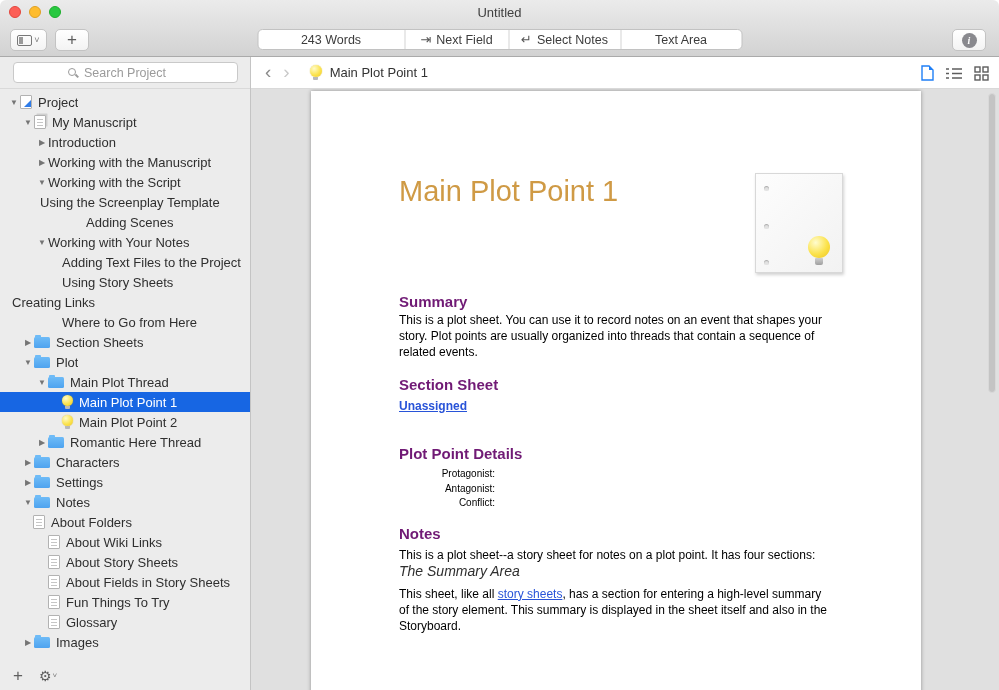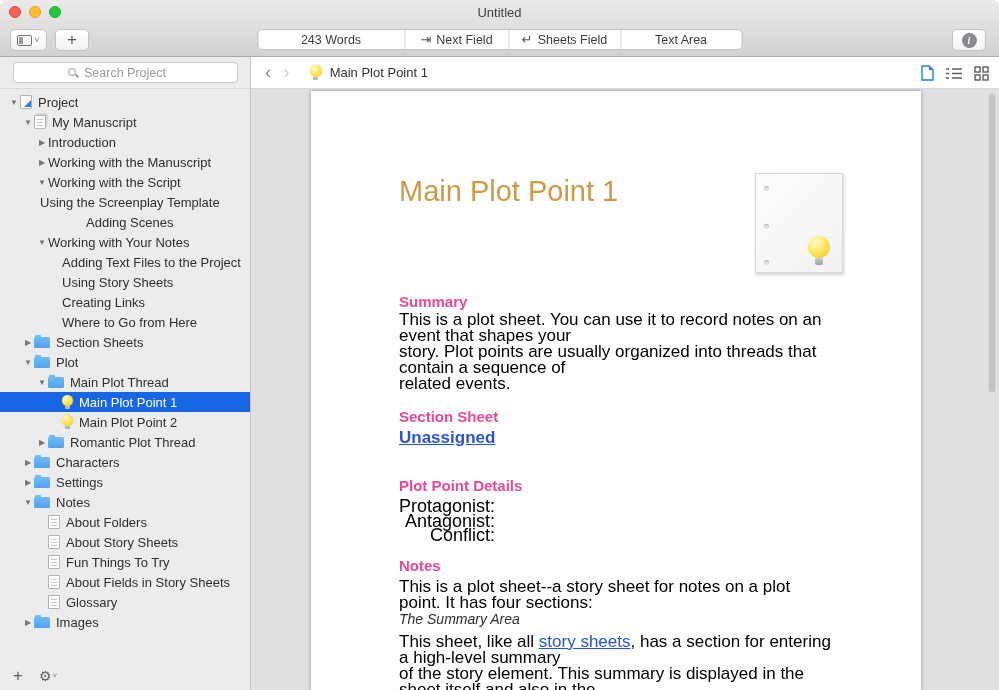--- a/index.html
+++ b/index.html
@@ -84,28 +84,28 @@
   .viewport { flex:1; background:#e0e0e0; position:relative; overflow:hidden; }
   .page { position:absolute; left:60px; top:2px; width:610px; height:700px; background:#fff; box-shadow:0 0 4px rgba(0,0,0,.35); padding:84px 88px 0 88px; }
 
   .doc-title { font-size:29px; font-weight:normal; letter-spacing:0; }
   .note-card { position:absolute; top:82px; right:78px; width:88px; height:100px; background:linear-gradient(135deg,#fdfdfd,#f2f2f2); border:1px solid #d8d8d8; box-shadow:1px 2px 3px rgba(0,0,0,.18); }
   .hole { position:absolute; left:8px; width:5px; height:5px; border-radius:50%; background:#e2e2e2; box-shadow:inset 0 1px 1px rgba(0,0,0,.25); }
   .hole.h1 { top:12px; } .hole.h2 { top:50px; } .hole.h3 { top:86px; }
   .card-bulb { position:absolute; right:12px; bottom:14px; width:22px; height:22px; border-radius:50%; background:radial-gradient(circle at 35% 30%, #fffccf, #fbe24b 55%, #edc41d); }
   .card-bulb::after { content:""; position:absolute; left:7px; bottom:-7px; width:8px; height:7px; background:linear-gradient(#cfcfcf,#9f9f9f); border-radius:1px 1px 2px 2px; }
 
-  .doc h2 { font-size:15px; font-weight:bold; color:#ec4899; }
-  .doc p { font-size:17px; line-height:16px; color:#000; white-space:pre-line; }
+  .doc h2 { font-size:15px; font-weight:bold; color:#701a75; }
+  .doc p { font-size:12px; line-height:16px; color:#000; white-space:pre-line; }
   .h-summary { margin-top:85px; }
   .p-summary { margin-top:2px; }
   .h-sheet { margin-top:16px; }
   .p-link { margin-top:5px;font-weight:bold; }
   .h-details { margin-top:31px; }
-  .details { margin-top:5px; width:96px; text-align:right; font-size:18px; line-height:14.5px; color:#000; }
+  .details { margin-top:5px; width:96px; text-align:right; font-size:10px; line-height:14.5px; color:#000; }
   .h-notes { margin-top:14px; }
   .p-intro { margin-top:5px; }
   .h-italic { margin-top:0; font-size:14px; font-weight:normal; font-style:italic; }
   .p-area { margin-top:7px; }
   a.doclink { text-decoration:underline; }
 
   .scroll-thumb { position:absolute; right:3px; top:4px; width:8px; height:300px; border-radius:4px; background:#c4c4c4; border:1px solid #d9d9d9; }
 
   svg { display:block; }
 </style>
@@ -136,21 +136,21 @@
       <div class="segctrl">
         <div class="seg seg-words">
           <span>243 Words</span>
         </div>
         <div class="seg seg-next">
           <span class="g">⇥</span>
           <span>Next Field</span>
         </div>
         <div class="seg seg-select">
           <span class="g">↵</span>
-          <span>Sheets Field</span>
+          <span>Select Notes</span>
         </div>
         <div class="seg seg-textarea">
           <span>Text Area</span>
         </div>
       </div>
 
       <div class="tb-btn btn-info">
         <span class="info-circle">i</span>
       </div>
     </div>
@@ -199,21 +199,21 @@
             <span class="lbl">Working with Your Notes</span>
           </div>
           <div class="row" style="padding-left: 50px;">
             <span class="disc"></span>
             <span class="lbl">Adding Text Files to the Project</span>
           </div>
           <div class="row" style="padding-left: 50px;">
             <span class="disc"></span>
             <span class="lbl">Using Story Sheets</span>
           </div>
-          <div class="row" style="padding-left: 50px;">
+          <div class="row" style="">
             <span class="disc"></span>
             <span class="lbl">Creating Links</span>
           </div>
           <div class="row" style="padding-left: 50px;">
             <span class="disc"></span>
             <span class="lbl">Where to Go from Here</span>
           </div>
           <div class="row" style="padding-left: 22px;">
             <span class="disc">▶</span>
             <span class="ic icon-folder"></span>
@@ -235,56 +235,61 @@
             <span class="lbl">Main Plot Point 1</span>
           </div>
           <div class="row" style="padding-left: 50px;">
             <span class="disc"></span>
             <span class="ic icon-bulb"></span>
             <span class="lbl">Main Plot Point 2</span>
           </div>
           <div class="row" style="padding-left: 36px;">
             <span class="disc">▶</span>
             <span class="ic icon-folder"></span>
-            <span class="lbl">Romantic Plot Thread</span>
+            <span class="lbl">Romantic Here Thread</span>
           </div>
           <div class="row" style="padding-left: 22px;">
             <span class="disc">▶</span>
             <span class="ic icon-folder"></span>
             <span class="lbl">Characters</span>
           </div>
           <div class="row" style="padding-left: 22px;">
             <span class="disc">▶</span>
             <span class="ic icon-folder"></span>
             <span class="lbl">Settings</span>
           </div>
           <div class="row" style="padding-left: 22px;">
             <span class="disc">▼</span>
             <span class="ic icon-folder"></span>
             <span class="lbl">Notes</span>
           </div>
-          <div class="row" style="padding-left: 36px;">
+          <div class="row" style="padding-left: 21px;">
             <span class="disc"></span>
             <span class="ic icon-file"></span>
             <span class="lbl">About Folders</span>
           </div>
           <div class="row" style="padding-left: 36px;">
             <span class="disc"></span>
             <span class="ic icon-file"></span>
+            <span class="lbl">About Wiki Links</span>
+          </div>
+          <div class="row" style="padding-left: 36px;">
+            <span class="disc"></span>
+            <span class="ic icon-file"></span>
             <span class="lbl">About Story Sheets</span>
           </div>
           <div class="row" style="padding-left: 36px;">
             <span class="disc"></span>
             <span class="ic icon-file"></span>
+            <span class="lbl">About Fields in Story Sheets</span>
+          </div>
+          <div class="row" style="padding-left: 36px;">
+            <span class="disc"></span>
+            <span class="ic icon-file"></span>
             <span class="lbl">Fun Things To Try</span>
-          </div>
-          <div class="row" style="padding-left: 36px;">
-            <span class="disc"></span>
-            <span class="ic icon-file"></span>
-            <span class="lbl">About Fields in Story Sheets</span>
           </div>
           <div class="row" style="padding-left: 36px;">
             <span class="disc"></span>
             <span class="ic icon-file"></span>
             <span class="lbl">Glossary</span>
           </div>
           <div class="row" style="padding-left: 22px;">
             <span class="disc">▶</span>
             <span class="ic icon-folder"></span>
             <span class="lbl">Images</span>

